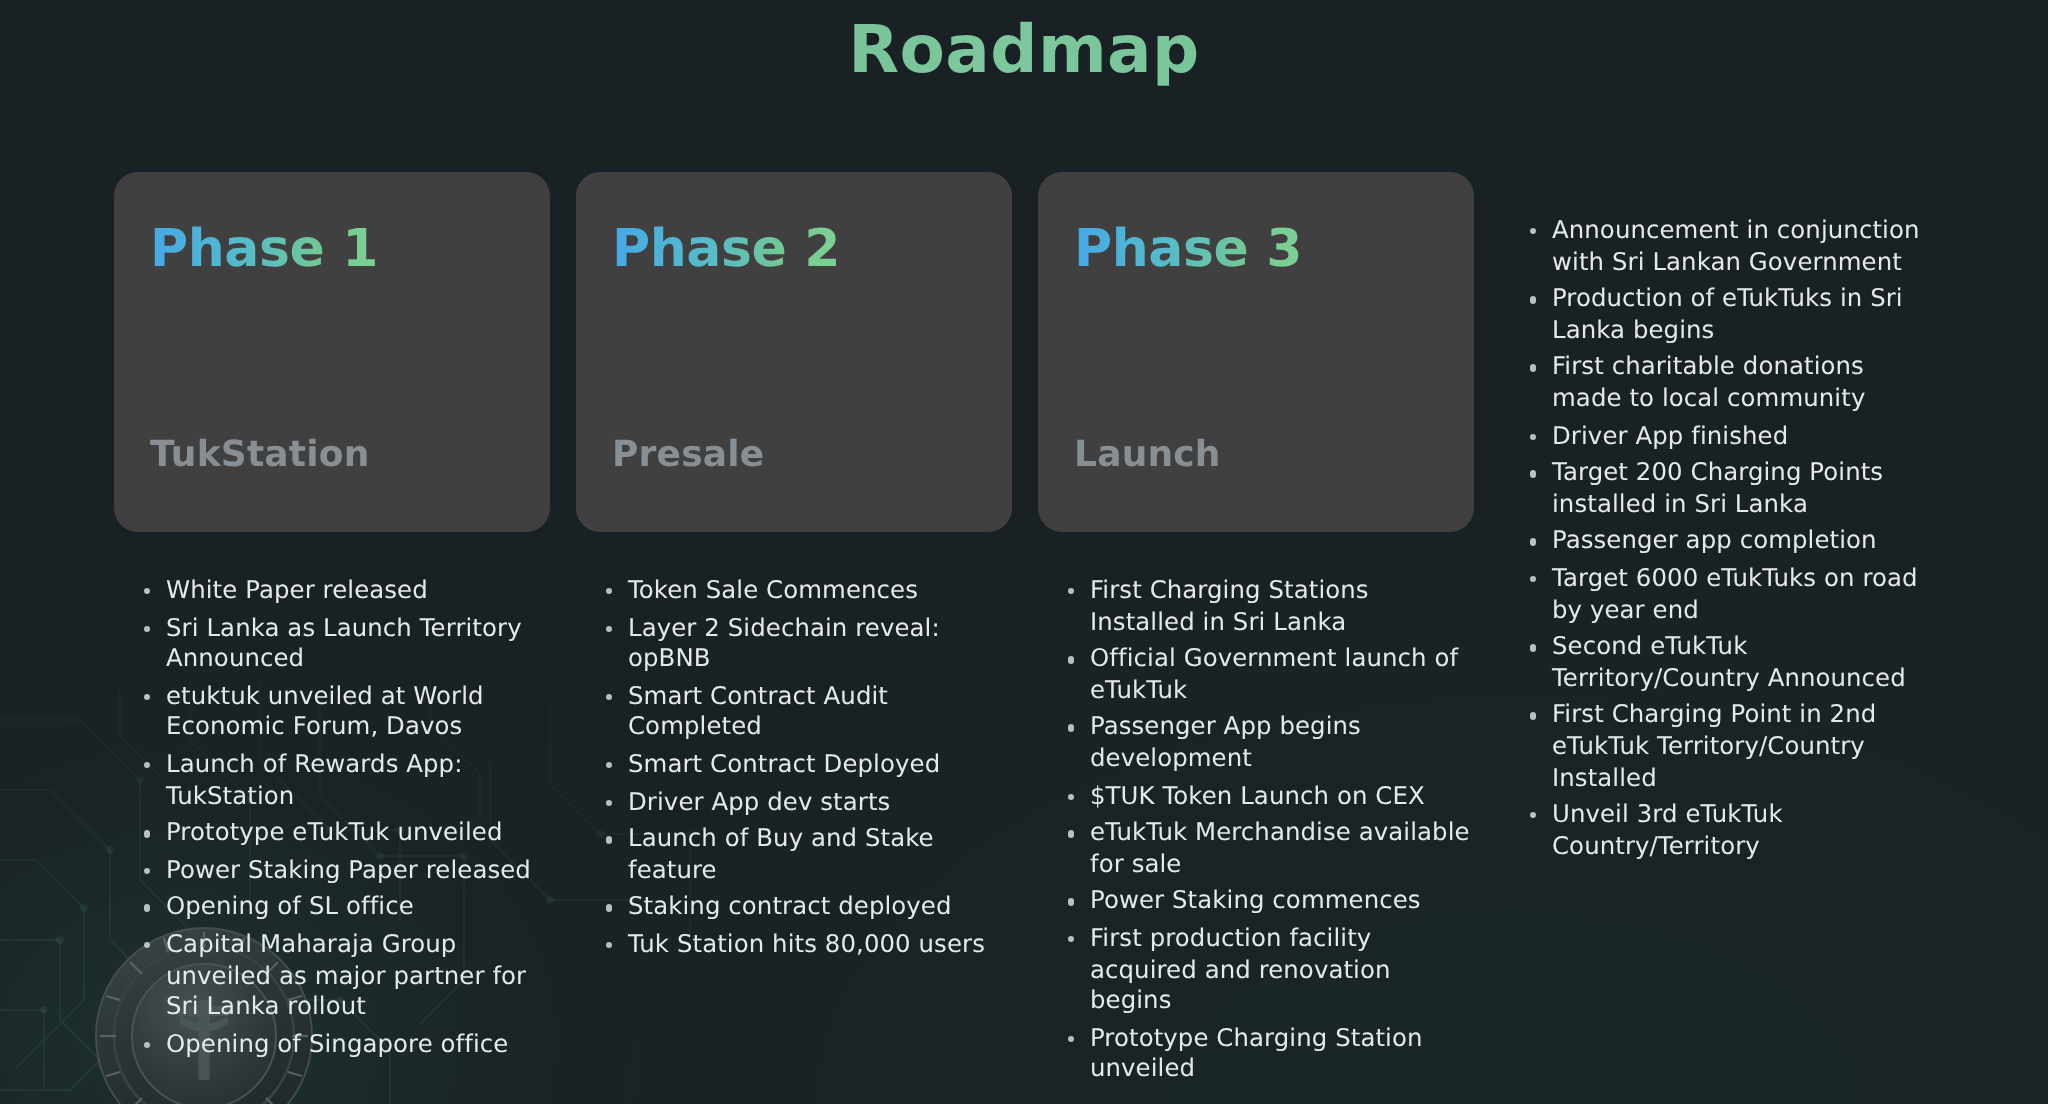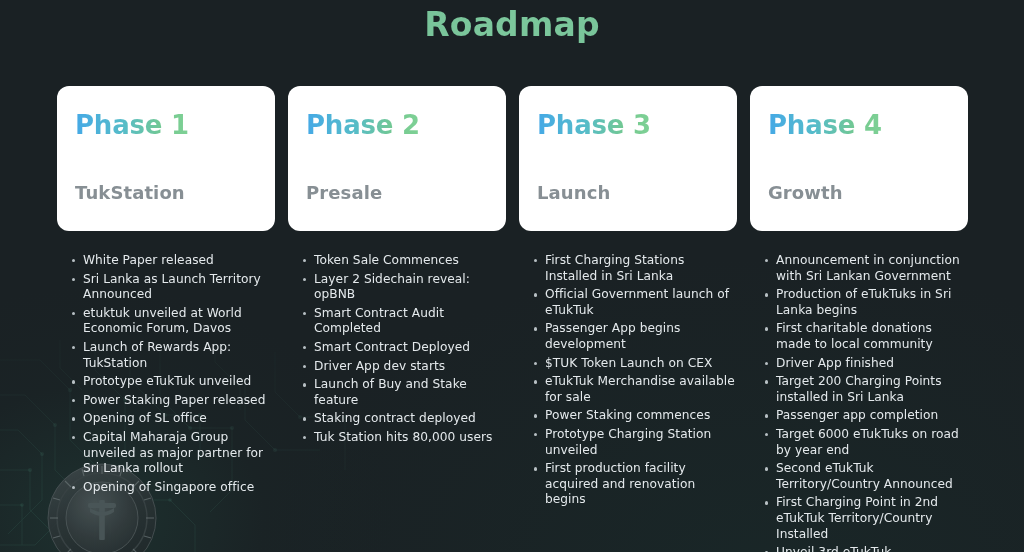--- a/index.html
+++ b/index.html
@@ -86,23 +86,23 @@
     column-gap: 13px;
   }
 
   .column {
     display: flex;
     flex-direction: column;
   }
 
   
   .phase-card {
-    height: 145px;
+    height: 180px;
     border-radius: 12px;
-    background: #ffffff;
+    background: #404040;
     padding: 26px 20px 0 18px;
     position: relative;
     overflow: hidden;
   }
 
   .phase-name {
     font-size: 26px;
     font-weight: bold;
     line-height: 1.05;
     letter-spacing: -0.2px;
@@ -296,30 +296,26 @@
         <div class="phase-name">Phase 3</div>
         <div class="phase-subtitle">Launch</div>
       </div>
       <ul class="phase-list">
         <li>First Charging Stations Installed in Sri Lanka</li>
         <li>Official Government launch of eTukTuk</li>
         <li>Passenger App begins development</li>
         <li>$TUK Token Launch on CEX</li>
         <li>eTukTuk Merchandise available for sale</li>
         <li>Power Staking commences</li>
+        <li>First production facility acquired and renovation begins</li>
         <li>Prototype Charging Station unveiled</li>
-        <li>First production facility acquired and renovation begins</li>
       </ul>
     </div>
 
     <div class="column">
-      <div class="phase-card">
-        <div class="phase-name">Phase 4</div>
-        <div class="phase-subtitle">Growth</div>
-      </div>
       <ul class="phase-list">
         <li>Announcement in conjunction with Sri Lankan Government</li>
         <li>Production of eTukTuks in Sri Lanka begins</li>
         <li>First charitable donations made to local community</li>
         <li>Driver App finished</li>
         <li>Target 200 Charging Points installed in Sri Lanka</li>
         <li>Passenger app completion</li>
         <li>Target 6000 eTukTuks on road by year end</li>
         <li>Second eTukTuk Territory/Country Announced</li>
         <li>First Charging Point in 2nd eTukTuk Territory/Country Installed</li>

